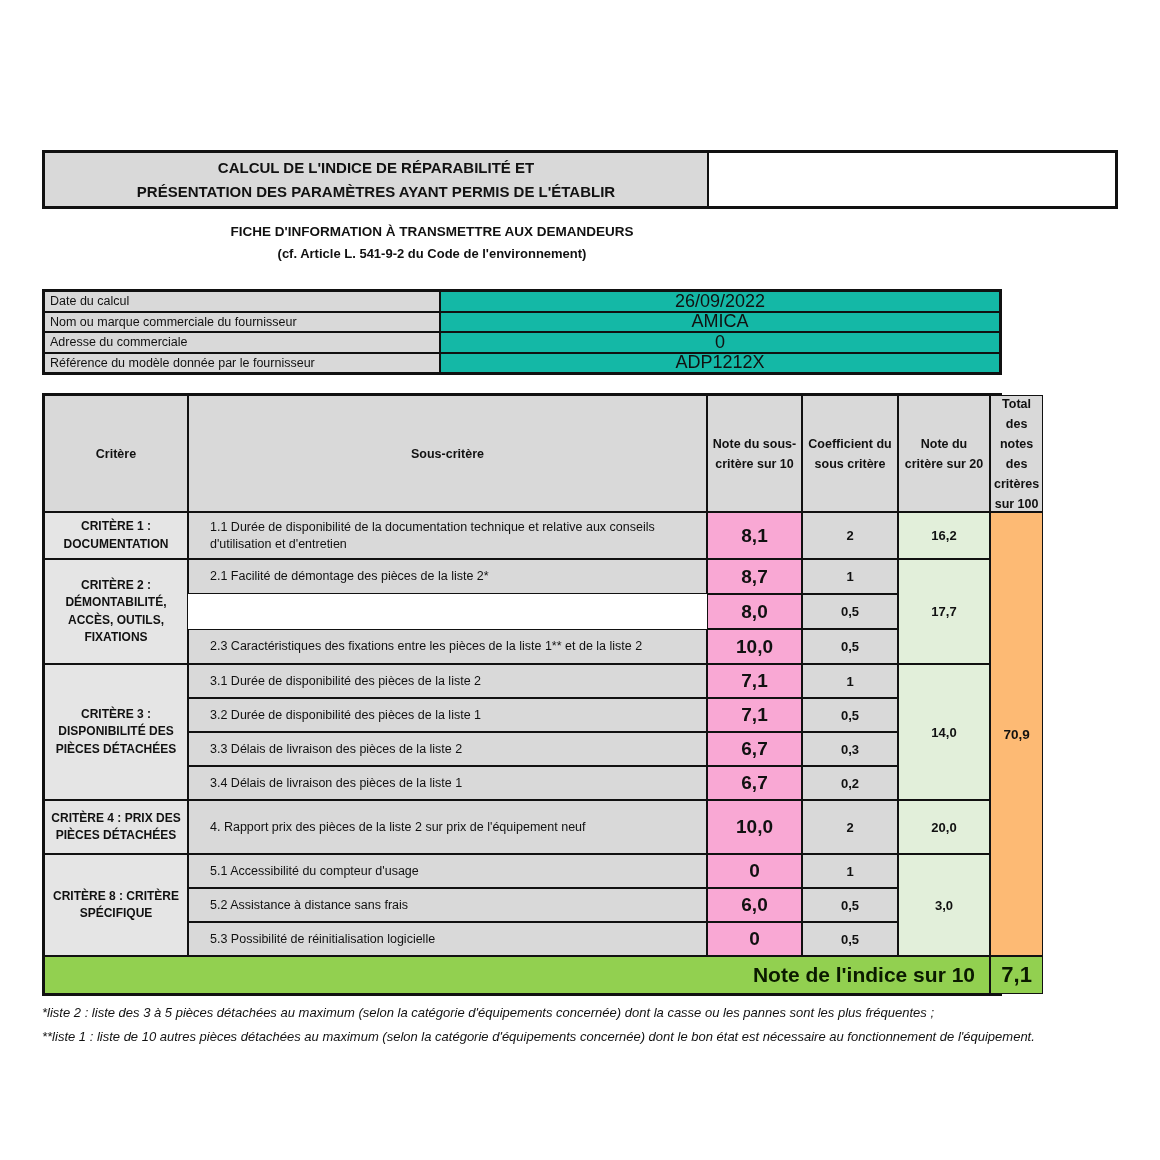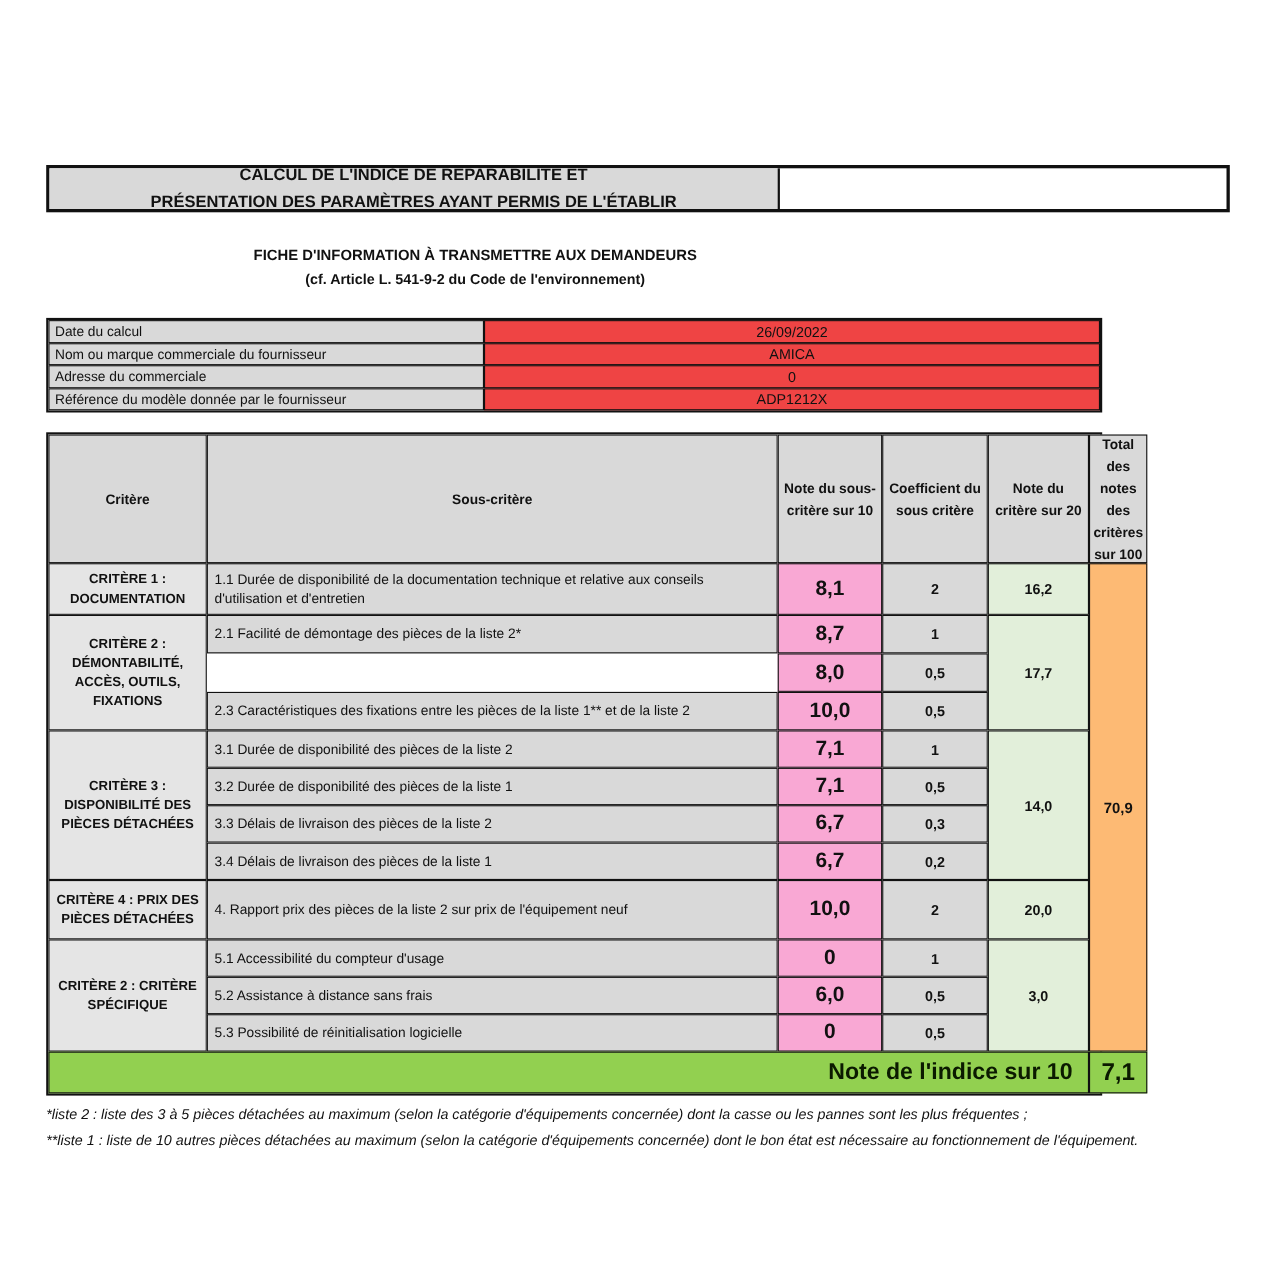--- a/index.html
+++ b/index.html
@@ -5,21 +5,21 @@
   html,body{margin:0;padding:0;background:#ffffff;}
   body{
     width:1160px;height:1160px;position:relative;overflow:hidden;
     font-family:"Liberation Sans", sans-serif;color:#111;
     -webkit-font-smoothing:antialiased;
   }
   .abs{position:absolute;}
 
   
   .title-table{
-    left:42px;top:150px;width:1076px;height:43px;
+    left:42px;top:150px;width:1076px;height:59px;
     border:3px solid #111;display:flex;box-sizing:border-box;
   }
   .title-left{
     flex:0 0 662px;background:#d9d9d9;border-right:2px solid #111;
     display:flex;flex-direction:column;align-items:center;justify-content:center;
     font-weight:bold;font-size:15px;line-height:1.55;text-align:center;
   }
   .title-right{
     flex:1;background:#ffffff;display:flex;align-items:center;justify-content:center;
     font-weight:bold;font-style:italic;font-size:14px;
@@ -37,41 +37,41 @@
     left:42px;top:289px;width:960px;
     border:2px solid #111;box-sizing:border-box;
     display:grid;grid-template-columns:396px 1fr;grid-auto-rows:20.5px;
   }
   .info-label{
     background:#d9d9d9;border:1px solid #111;
     display:flex;align-items:center;padding-left:5px;
     font-size:12.5px;
   }
   .info-value{
-    background:#ef4444;border:1px solid #111;
+    background:#14b8a6;border:1px solid #111;
     display:flex;align-items:center;justify-content:center;
-    font-size:13px;
+    font-size:18px;
   }
 
   
   .main-table{
     left:42px;top:393px;width:960px;
     border:2px solid #111;box-sizing:border-box;
     display:grid;
     grid-template-columns:144px 519px 95px 96px 92px 1fr;
     grid-template-rows:117px 47px 35px 35px 35px 34px 34px 34px 34px 54px 34px 34px 34px 38px;
   }
   .cell{
     border:1px solid #111;box-sizing:border-box;
     display:flex;align-items:center;justify-content:center;
     text-align:center;
   }
   .hdr{background:#d9d9d9;font-weight:bold;font-size:12.5px;line-height:1.6;padding:0 3px;}
   .crit{background:#e5e5e5;font-weight:bold;font-size:12px;line-height:1.45;padding:0 6px;}
-  .sub{background:#d9d9d9;font-size:12.5px;justify-content:flex-start;text-align:left;padding:2px 6px;line-height:1.35;}
+  .sub{background:#d9d9d9;font-size:12.5px;justify-content:flex-start;text-align:left;padding:2px 21px;line-height:1.35;}
   .n10{background:#f9a8d4;font-weight:bold;font-size:19px;}
   .coef{background:#d9d9d9;font-weight:bold;font-size:13px;}
   .n20{background:#e2efda;font-weight:bold;font-size:13px;}
   .total{background:#fdba74;font-weight:bold;font-size:13.5px;}
   .band-label{
     background:#92d050;font-weight:bold;font-size:21px;
     justify-content:flex-end;padding-right:14px;color:#0b1a00;
   }
   .band-value{background:#92d050;font-weight:bold;font-size:22px;color:#0b1a00;}
 
@@ -146,21 +146,21 @@
   <div class="cell sub" style="grid-row:9;grid-column:2">3.4 Délais de livraison des pièces de la liste 1</div>
   <div class="cell n10" style="grid-row:9;grid-column:3">6,7</div>
   <div class="cell coef" style="grid-row:9;grid-column:4">0,2</div>
 
   <div class="cell crit" style="grid-row:10;grid-column:1">CRITÈRE 4 : PRIX DES PIÈCES DÉTACHÉES</div>
   <div class="cell sub" style="grid-row:10;grid-column:2">4. Rapport prix des pièces de la liste 2 sur prix de l'équipement neuf</div>
   <div class="cell n10" style="grid-row:10;grid-column:3">10,0</div>
   <div class="cell coef" style="grid-row:10;grid-column:4">2</div>
   <div class="cell n20" style="grid-row:10;grid-column:5">20,0</div>
 
-  <div class="cell crit" style="grid-row:11 / span 3;grid-column:1">CRITÈRE 2 : CRITÈRE SPÉCIFIQUE</div>
+  <div class="cell crit" style="grid-row:11 / span 3;grid-column:1">CRITÈRE 8 : CRITÈRE SPÉCIFIQUE</div>
   <div class="cell sub" style="grid-row:11;grid-column:2">5.1 Accessibilité du compteur d'usage</div>
   <div class="cell n10" style="grid-row:11;grid-column:3">0</div>
   <div class="cell coef" style="grid-row:11;grid-column:4">1</div>
   <div class="cell n20" style="grid-row:11 / span 3;grid-column:5">3,0</div>
   <div class="cell sub" style="grid-row:12;grid-column:2">5.2 Assistance à distance sans frais</div>
   <div class="cell n10" style="grid-row:12;grid-column:3">6,0</div>
   <div class="cell coef" style="grid-row:12;grid-column:4">0,5</div>
   <div class="cell sub" style="grid-row:13;grid-column:2">5.3 Possibilité de réinitialisation logicielle</div>
   <div class="cell n10" style="grid-row:13;grid-column:3">0</div>
   <div class="cell coef" style="grid-row:13;grid-column:4">0,5</div>

